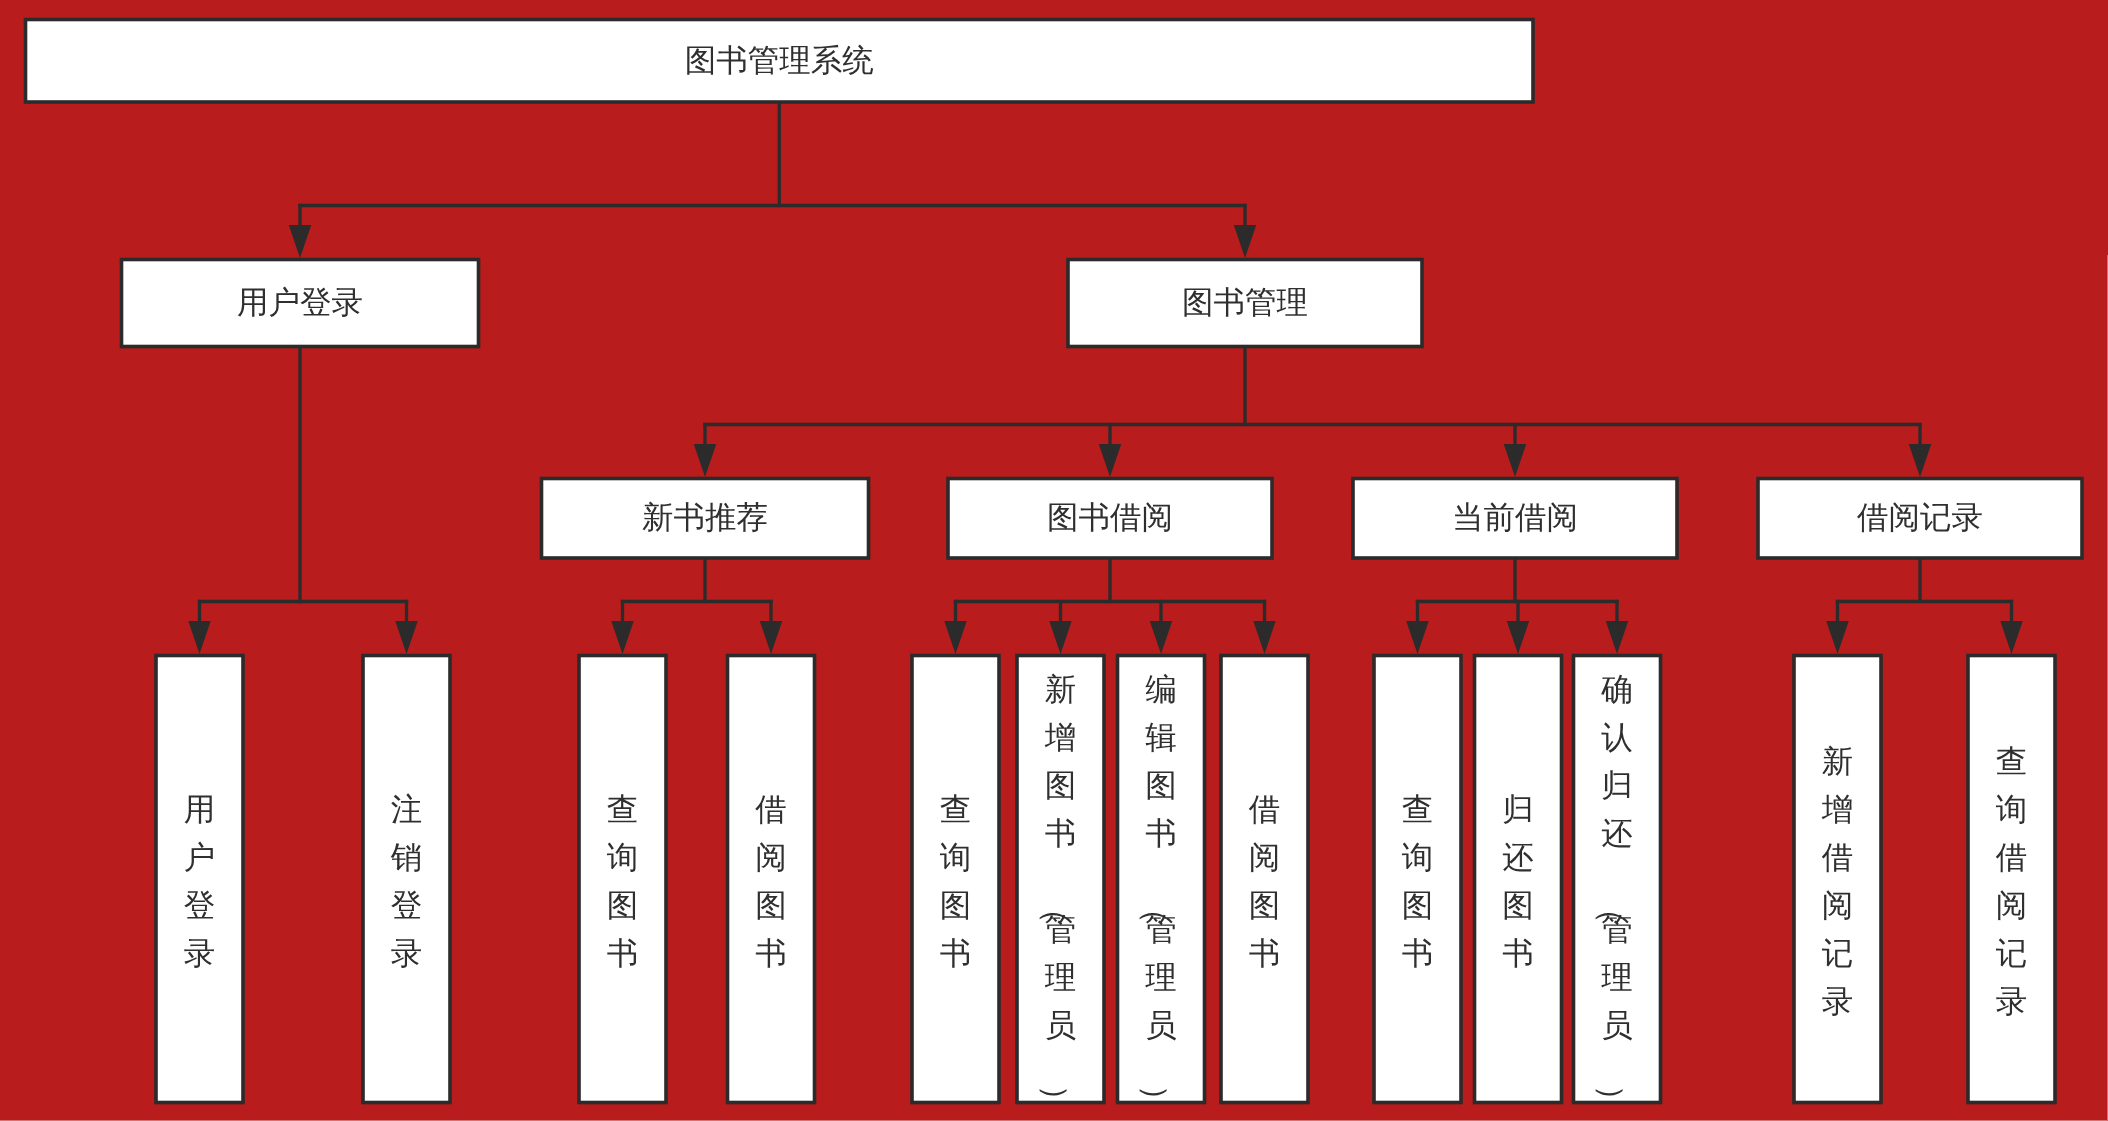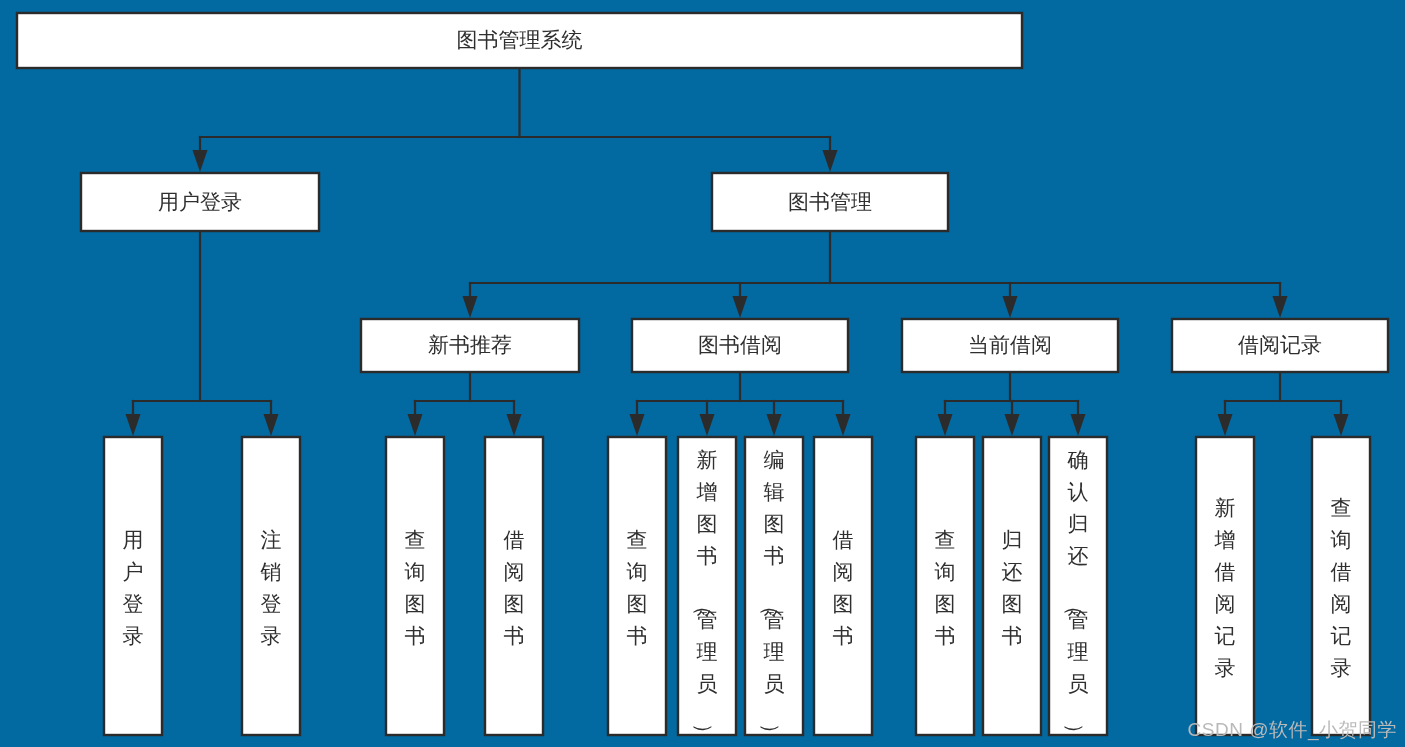--- a/index.html
+++ b/index.html
@@ -11,21 +11,21 @@
     width: 1405px;
     height: 747px;
     font-family: "Liberation Sans", "DejaVu Sans", sans-serif;
     overflow: hidden;
     position: relative;
   }
   #diagram-root {
     position: relative;
     width: 1405px;
     height: 747px;
-    background: #0369a1;
+    background: #b91c1c;
   }
   svg.diagram-canvas {
     position: absolute;
     left: 0;
     top: 0;
     width: 1405px;
     height: 747px;
     display: block;
   }
   .node-box {
@@ -203,14 +203,13 @@
         <g>
           <rect class="node-box" x="1196" y="437" width="58" height="298"></rect>
           <text class="node-label-v" x="1225" y="514.96"><tspan x="1225" dy="0">新</tspan><tspan x="1225" dy="32">增</tspan><tspan x="1225" dy="32">借</tspan><tspan x="1225" dy="32">阅</tspan><tspan x="1225" dy="32">记</tspan><tspan x="1225" dy="32">录</tspan></text>
         </g>
         <g>
           <rect class="node-box" x="1312" y="437" width="58" height="298"></rect>
           <text class="node-label-v" x="1341" y="514.96"><tspan x="1341" dy="0">查</tspan><tspan x="1341" dy="32">询</tspan><tspan x="1341" dy="32">借</tspan><tspan x="1341" dy="32">阅</tspan><tspan x="1341" dy="32">记</tspan><tspan x="1341" dy="32">录</tspan></text>
         </g>
       </g>
   </svg>
-  <div class="watermark">CSDN @软件_小贺同学</div>
 </div>
 
 </body></html>

